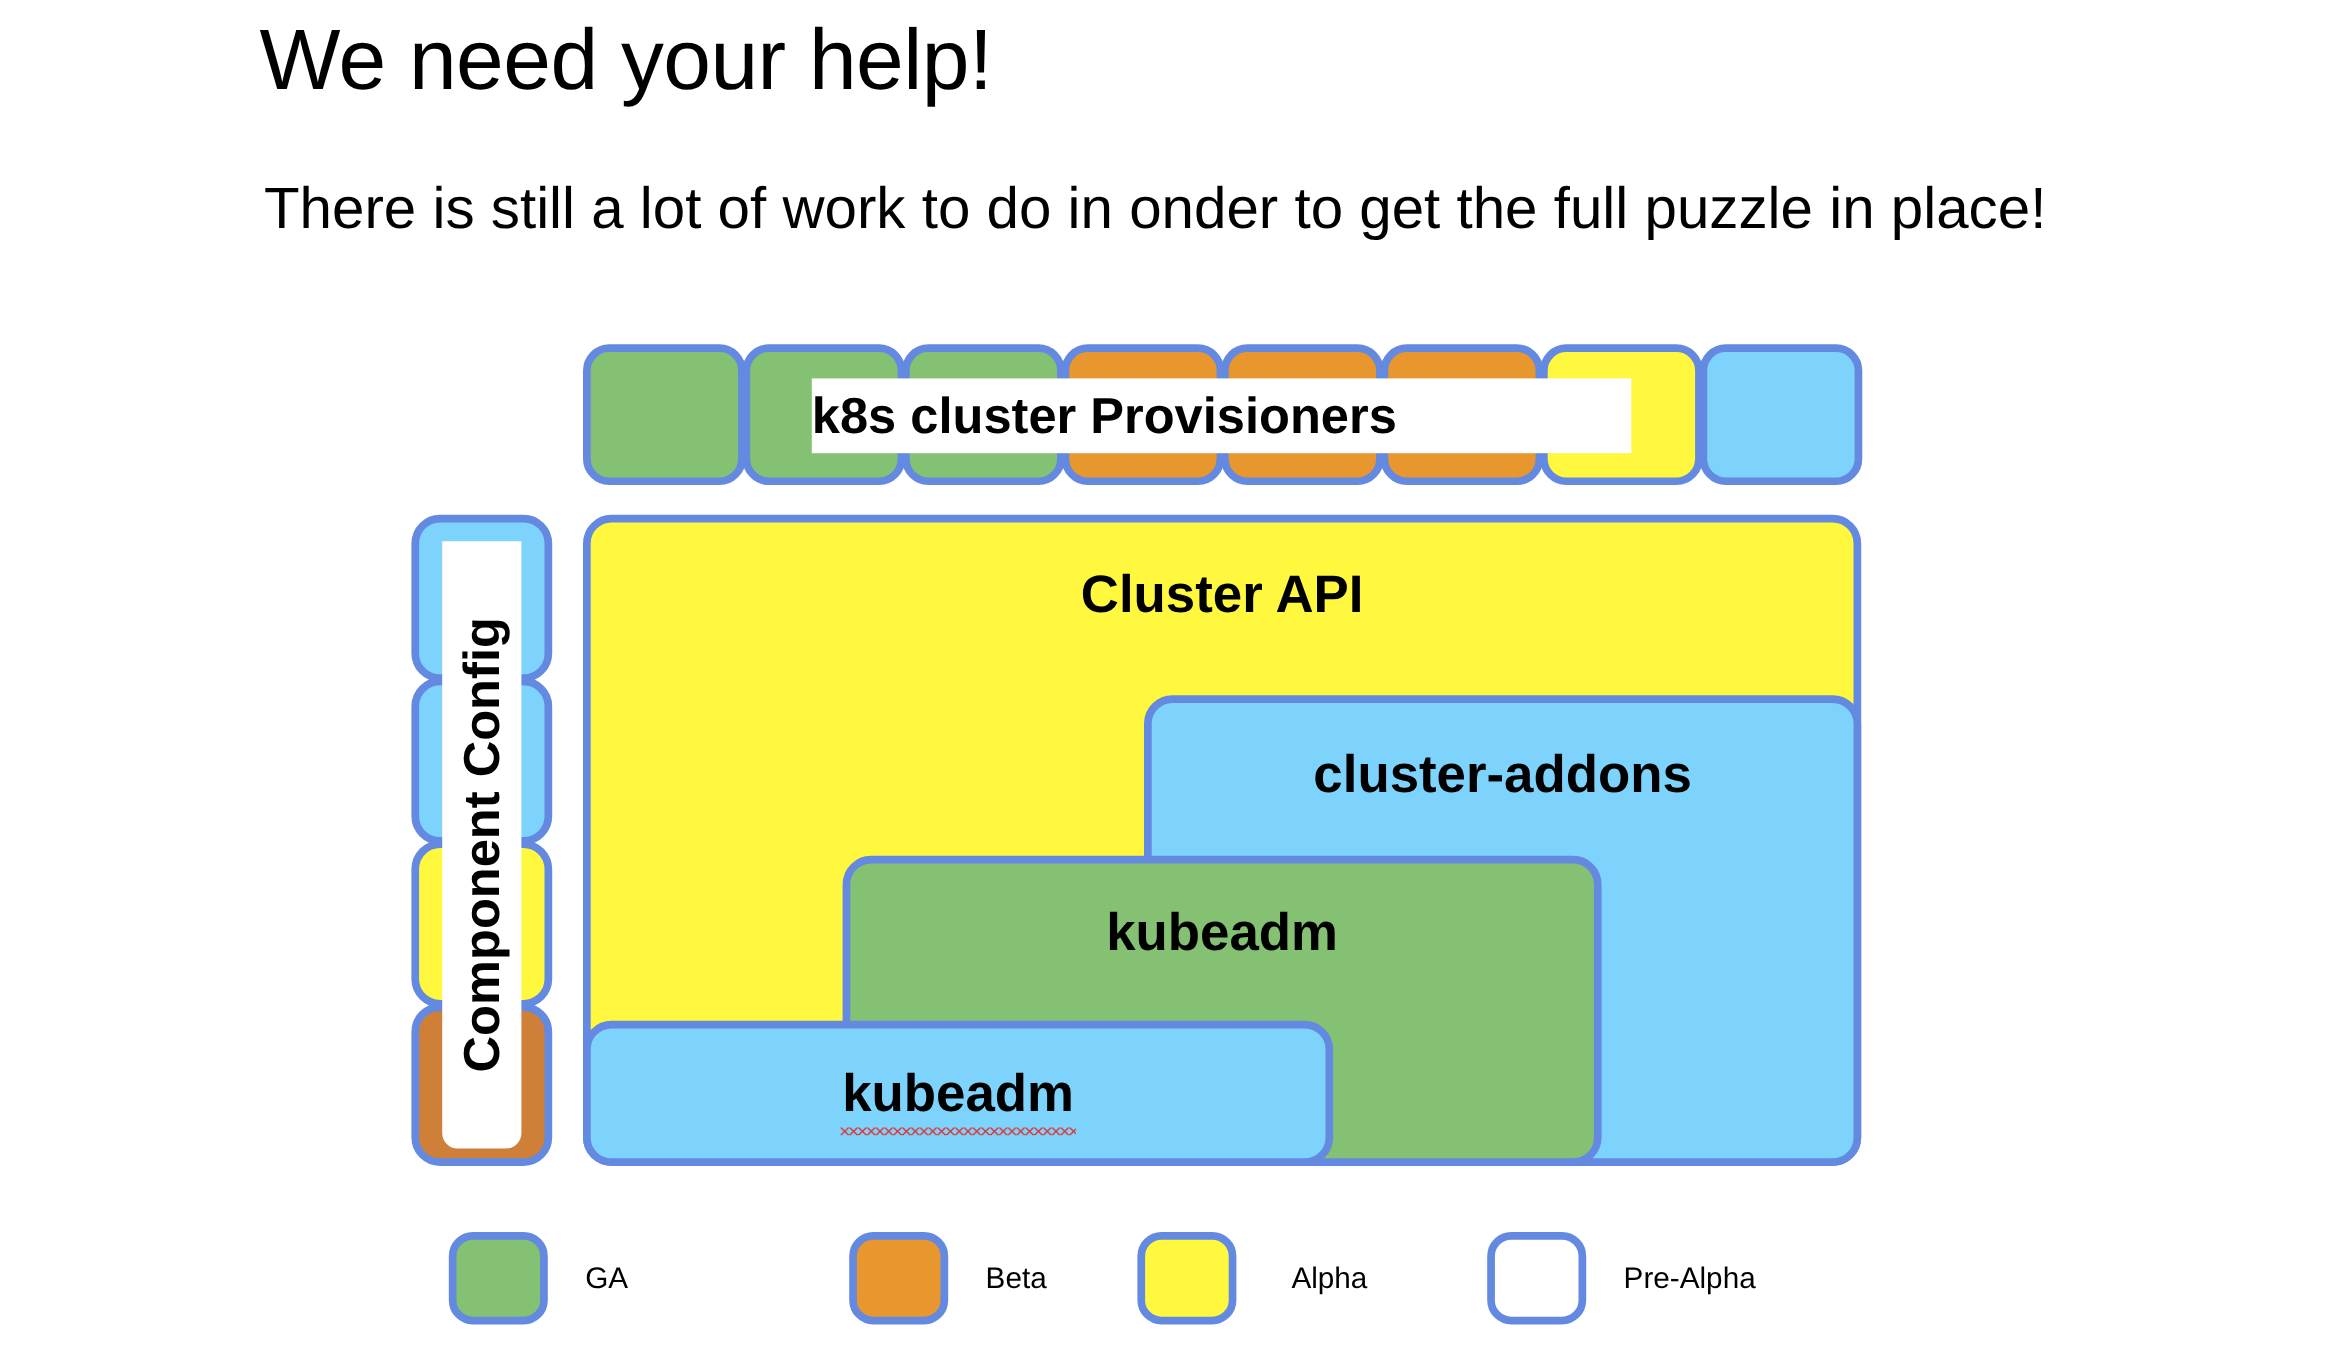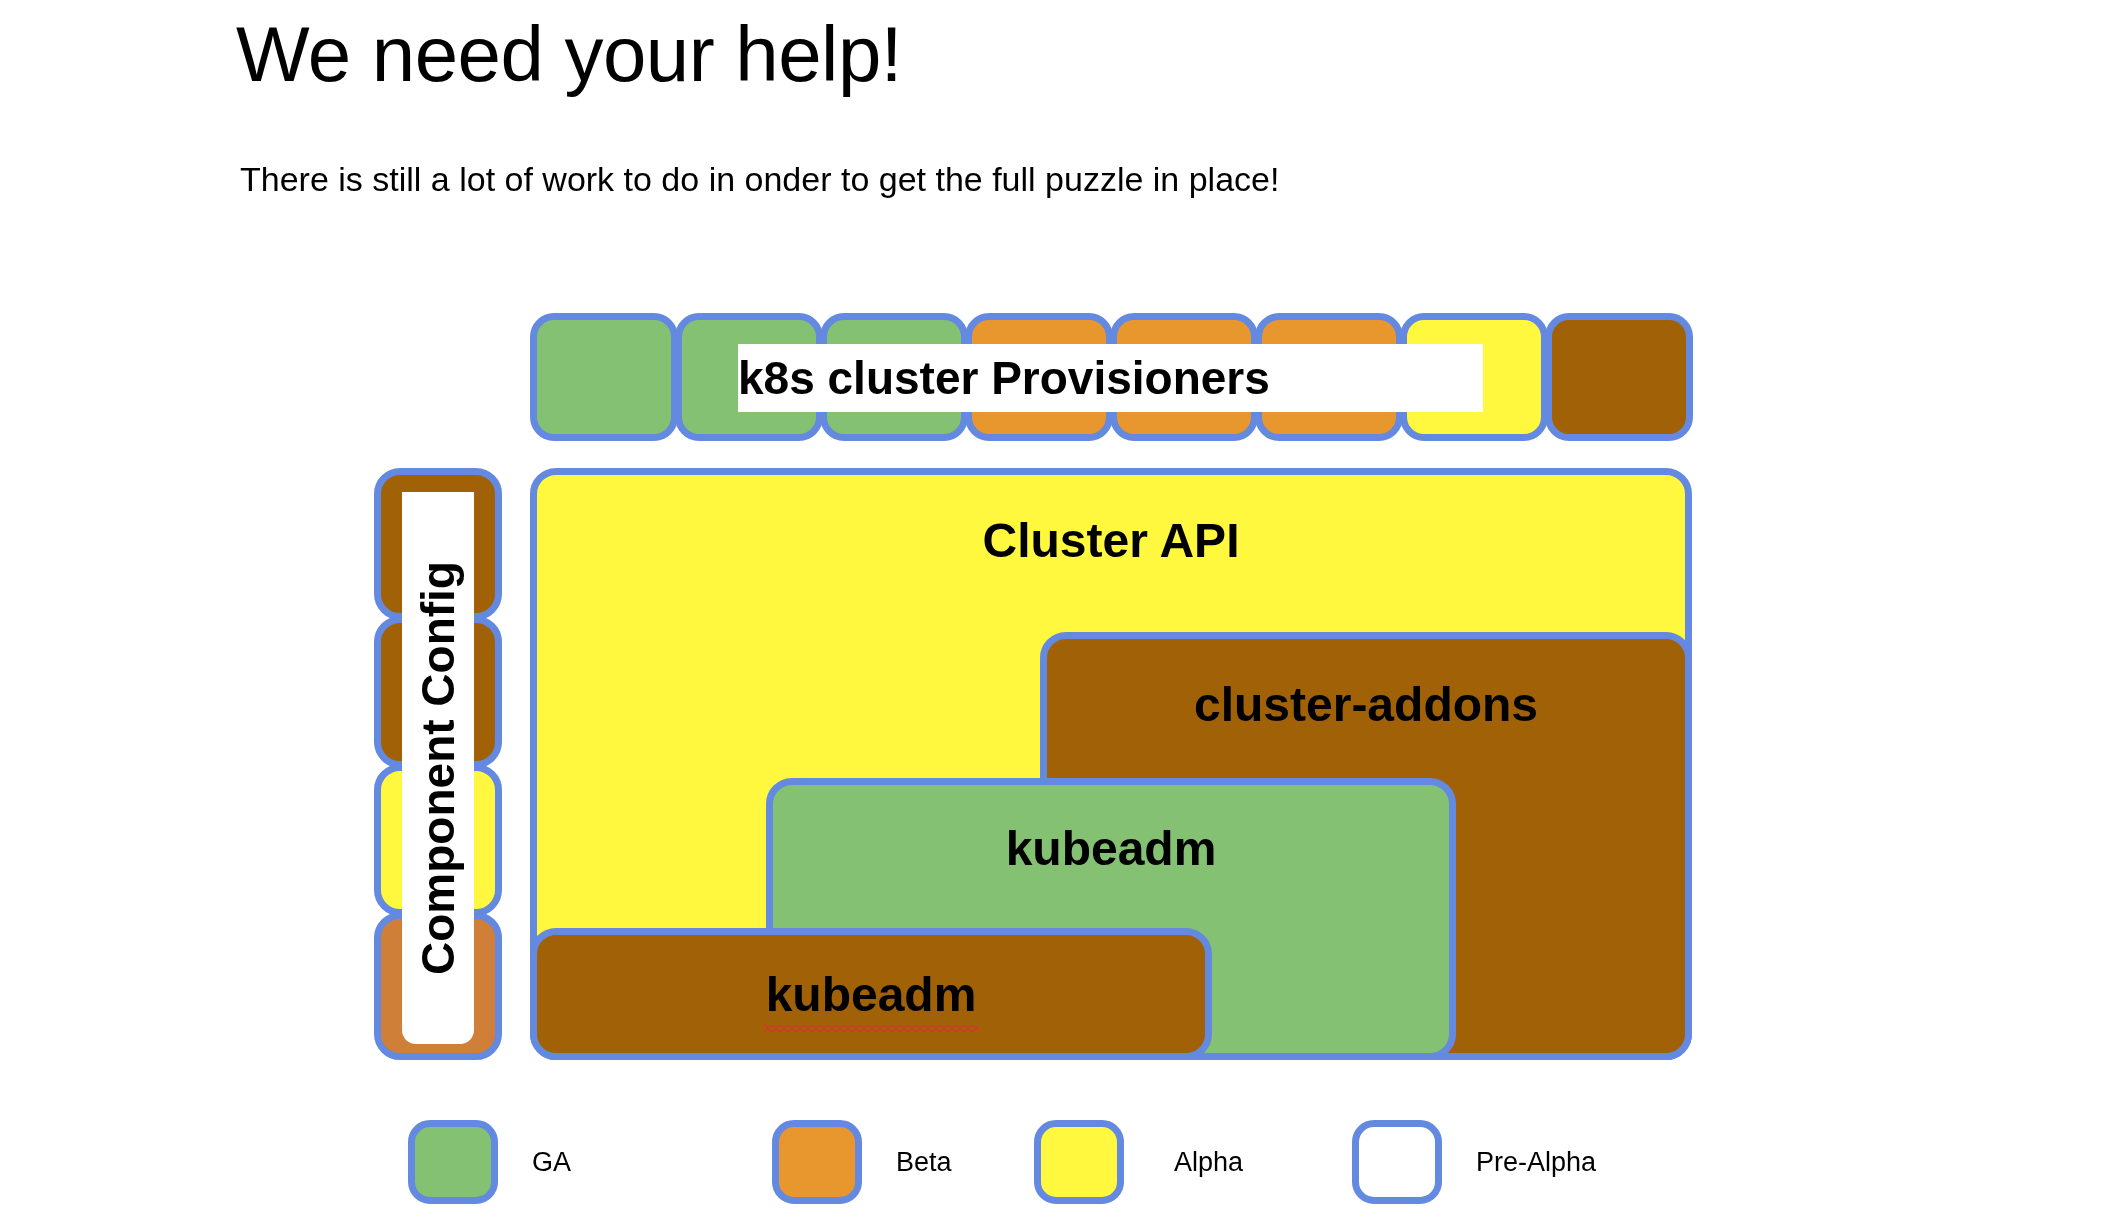--- a/index.html
+++ b/index.html
@@ -32,40 +32,40 @@
     font-weight: 400;
     color: #000000;
     letter-spacing: -0.5px;
     white-space: nowrap;
     line-height: 1.1;
   }
   #page-subtitle {
     position: absolute;
     left: 240px;
     top: 160px;
-    font-size: 34px;
+    font-size: 53px;
     font-weight: 400;
     color: #000000;
     white-space: nowrap;
     line-height: 1.15;
   }
 
   
   .pbox {
     position: absolute;
     box-sizing: border-box;
     border: 7px solid #6489e0;
     border-radius: 26px;
     background: #ffffff;
   }
   .pbox.green  { background: #85c173; }
   .pbox.orange { background: #e8962e; }
   .pbox.orange-dark { background: #d07f38; }
   .pbox.yellow { background: #fff83f; }
-  .pbox.white  { background: #a16207; }
+  .pbox.white  { background: #7dd3fc; }
 
   
   #provisioner-row { position: absolute; left: 0; top: 0; }
   .prov-cell {
     width: 148px;
     height: 128px;
     top: 313px;
     border-radius: 24px;
   }
 

